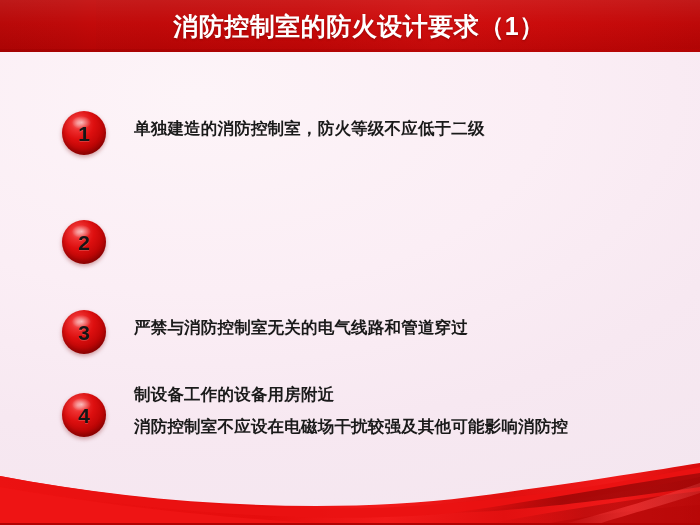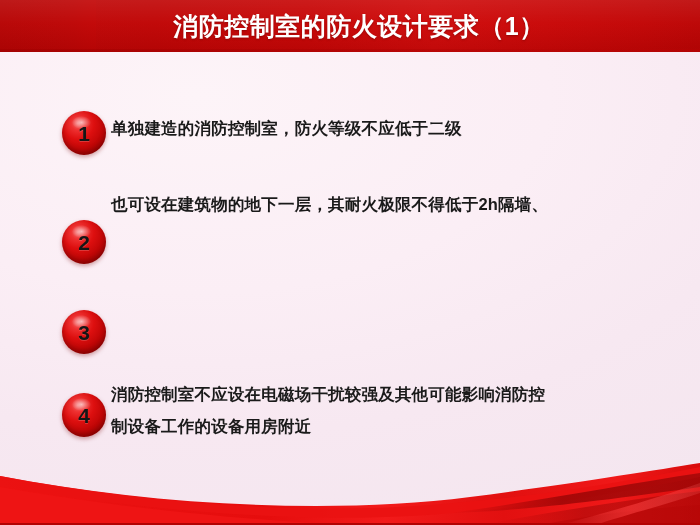--- a/index.html
+++ b/index.html
@@ -115,21 +115,21 @@
     position: relative;
     z-index: 2;
     color: #151515;
     font-size: 21px;
     font-weight: bold;
     line-height: 1;
     text-shadow: 0 1px 0 rgba(255,255,255,.18);
   }
 
   .item-text {
-    margin-left: 5px;
+    margin-left: 28px;
     padding-top: 1px;
     color: #1a1a1a;
     font-size: 16.5px;
     font-weight: bold;
     line-height: 32px;
     letter-spacing: .2px;
   }
   .item-text .ln { display: block; white-space: nowrap; }
 
   
@@ -174,37 +174,39 @@
       <div class="item-text">
         <span class="ln">单独建造的消防控制室，防火等级不应低于二级</span>
       </div>
     </div>
 
     <div class="item item-2">
       <div class="bullet">
         <span class="bullet-num">2</span>
       </div>
       <div class="item-text">
-        <span class="ln">也可设在建筑物的地下一层，其耐火极限不得低于2h隔墙、</span>
       </div>
     </div>
 
     <div class="item item-3">
       <div class="bullet">
         <span class="bullet-num">3</span>
       </div>
+      <div class="item-text">
+        <span class="ln">严禁与消防控制室无关的电气线路和管道穿过</span>
+      </div>
     </div>
 
     <div class="item item-4">
       <div class="bullet">
         <span class="bullet-num">4</span>
       </div>
       <div class="item-text">
+        <span class="ln">制设备工作的设备用房附近</span>
         <span class="ln">消防控制室不应设在电磁场干扰较强及其他可能影响消防控</span>
-        <span class="ln">制设备工作的设备用房附近</span>
       </div>
     </div>
 
   </div>
 
   <div class="ribbon">
     <svg viewBox="0 0 700 72" preserveAspectRatio="none">
       <defs>
         <linearGradient id="gMain" x1="0" y1="0" x2="1" y2="0">
           <stop offset="0%" stop-color="#f01414"></stop>

